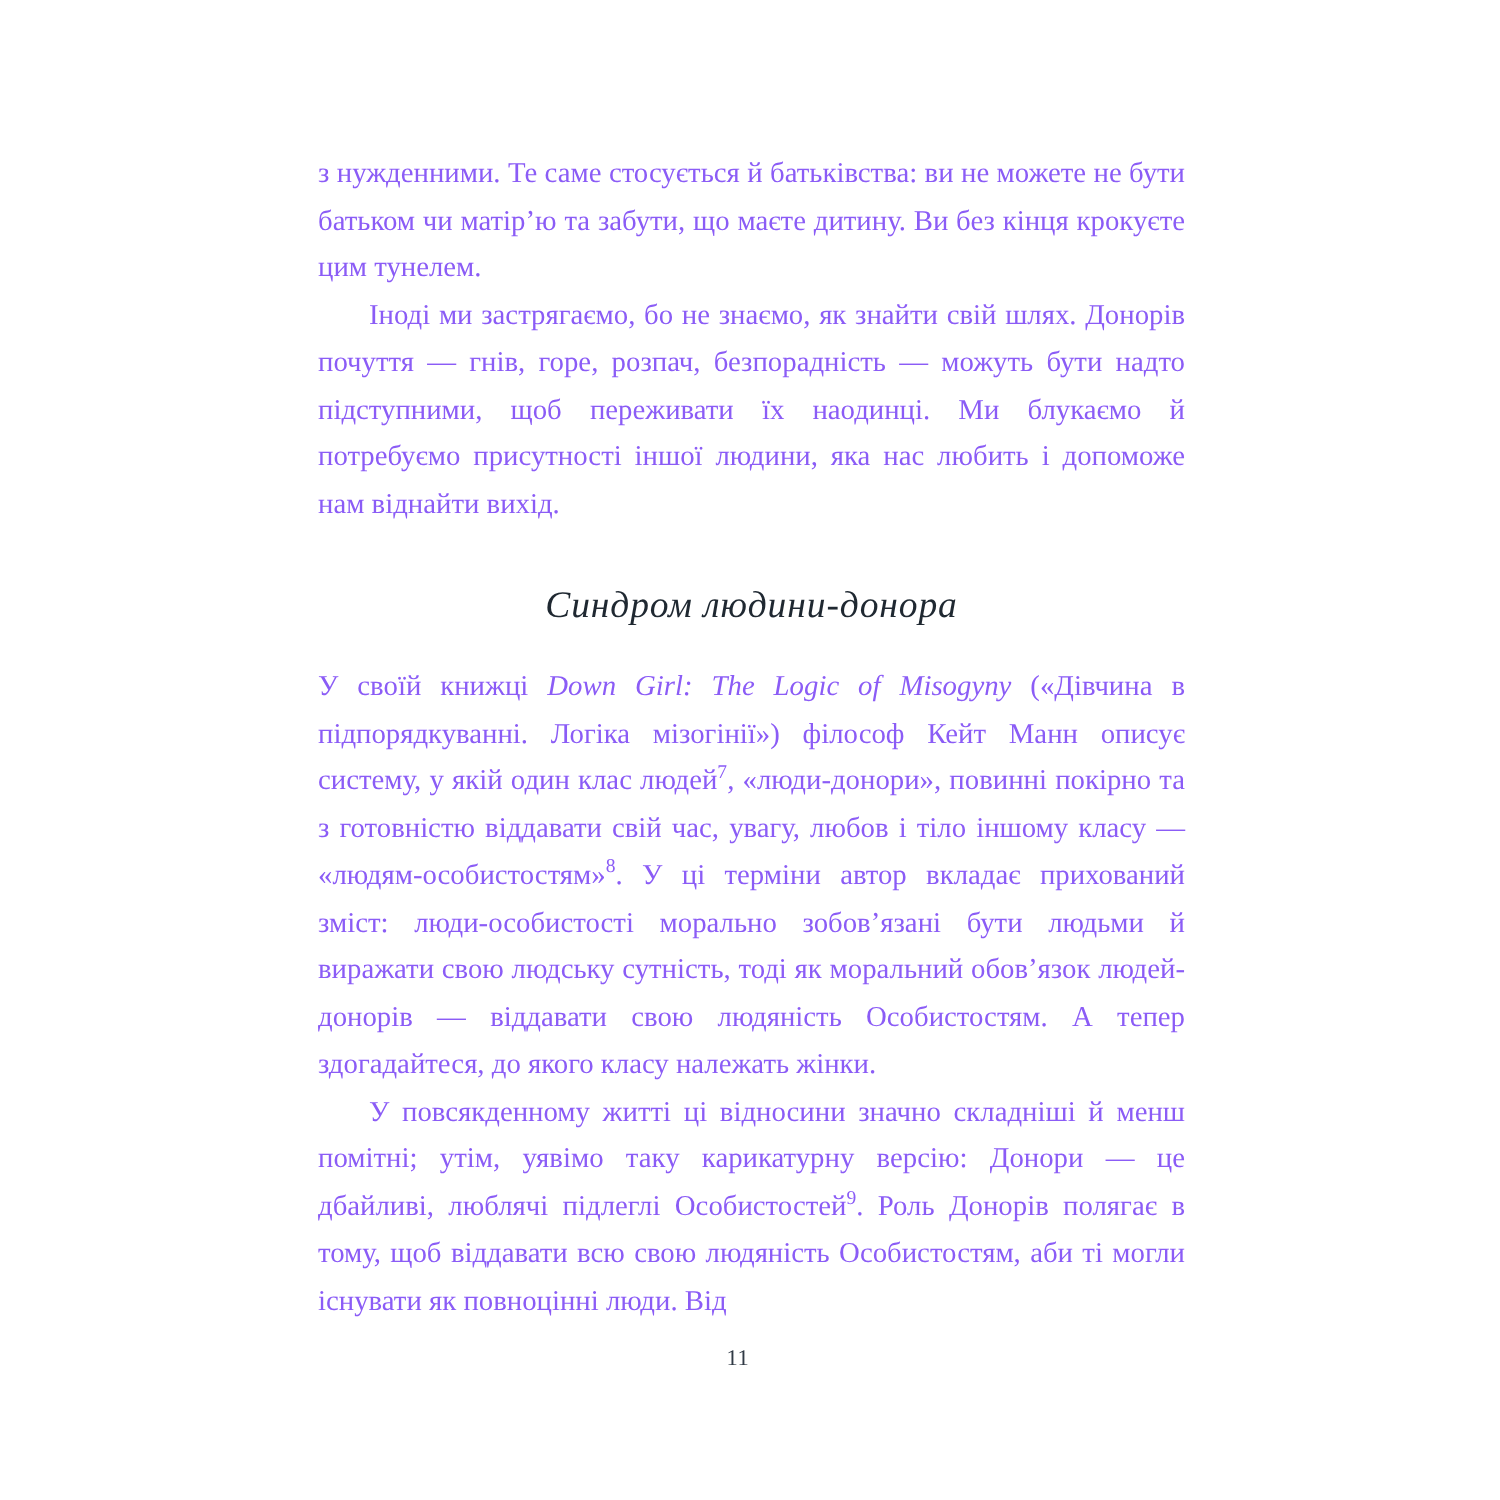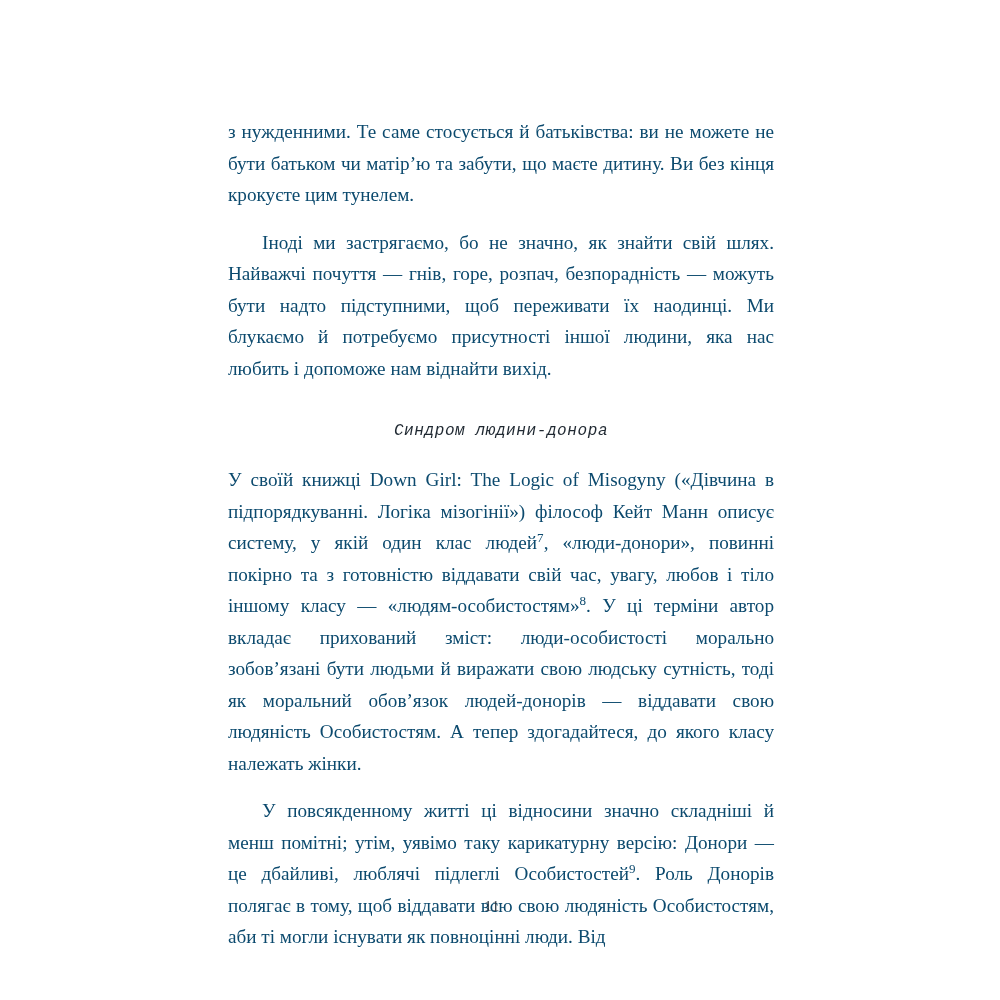--- a/index.html
+++ b/index.html
@@ -20,41 +20,42 @@
     background: #ffffff;
     box-sizing: border-box;
   }
   .text-column {
     position: absolute;
     left: 212px;
     top: 100px;
     width: 578px;
   }
   p.para {
-    margin: 16px;
+    margin: 0;
     font-size: 19.2px;
     line-height: 31.5px;
     text-align: justify;
     text-justify: inter-word;
-    color: #0c4a6e;
+    color: #8b5cf6;
     hyphens: none;
   }
   p.para.indent {
     text-indent: 34px;
   }
   .section-title {
     margin: 38px 0 24px 0;
     text-align: center;
-    font-family: Liberation Mono, monospace;
+    font-family: Liberation Serif, serif;
     font-style: italic;
-    font-size: 16px;
+    font-size: 25px;
     letter-spacing: 0.6px;
     color: #1f2831;
   }
   .italic {
+    font-style: italic;
   }
   sup {
     font-size: 0.68em;
     vertical-align: super;
     line-height: 0;
   }
   .folio {
     position: absolute;
     left: 0;
     right: 16px;
@@ -66,21 +67,21 @@
   }
 </style>
 </head>
 <body>
 
 <div class="page">
 
   <div class="text-column">
 
     <p class="para" id="p1"><span>з нужденними. Те саме стосується й батьківства: ви не можете не бути батьком чи матір’ю та забути, що маєте дитину. Ви без кінця крокуєте цим тунелем.</span></p>
-    <p class="para indent" id="p2"><span>Іноді ми застрягаємо, бо не значно, як знайти свій шлях. Найважчі почуття — гнів, горе, розпач, безпорадність — можуть бути надто підступними, щоб переживати їх наодинці. Ми блукаємо й потребуємо присутності іншої людини, яка нас любить і допоможе нам віднайти вихід.</span></p>
+    <p class="para indent" id="p2"><span>Іноді ми застрягаємо, бо не знаємо, як знайти свій шлях. Донорів почуття — гнів, горе, розпач, безпорадність — можуть бути надто підступними, щоб переживати їх наодинці. Ми блукаємо й потребуємо присутності іншої людини, яка нас любить і допоможе нам віднайти вихід.</span></p>
 
     <div class="section-title">Синдром людини-донора</div>
 
     <p class="para" id="p5"><span>У своїй книжці </span><span class="italic">Down Girl: The Logic of Misogyny</span><span> («Дівчина в підпорядкуванні. Логіка мізогінії») філософ Кейт Манн описує систему, у якій один клас людей</span><sup>7</sup><span>, «люди-донори», повинні покірно та з готовністю віддавати свій час, увагу, любов і тіло іншому класу — «людям-особистостям»</span><sup>8</sup><span>. У ці терміни автор вкладає прихований зміст: люди-особистості морально зобов’язані бути людьми й виражати свою людську сутність, тоді як моральний обов’язок людей-донорів — віддавати свою людяність Особистостям. А тепер здогадайтеся, до якого класу належать жінки.</span></p>
     <p class="para indent" id="p6"><span>У повсякденному житті ці відносини значно складніші й менш помітні; утім, уявімо таку карикатурну версію: Донори — це дбайливі, люблячі підлеглі Особистостей</span><sup>9</sup><span>. Роль Донорів полягає в тому, щоб віддавати всю свою людяність Особистостям, аби ті могли існувати як повноцінні люди. Від</span></p>
 
   </div>
 
   <div class="folio">11</div>
 

